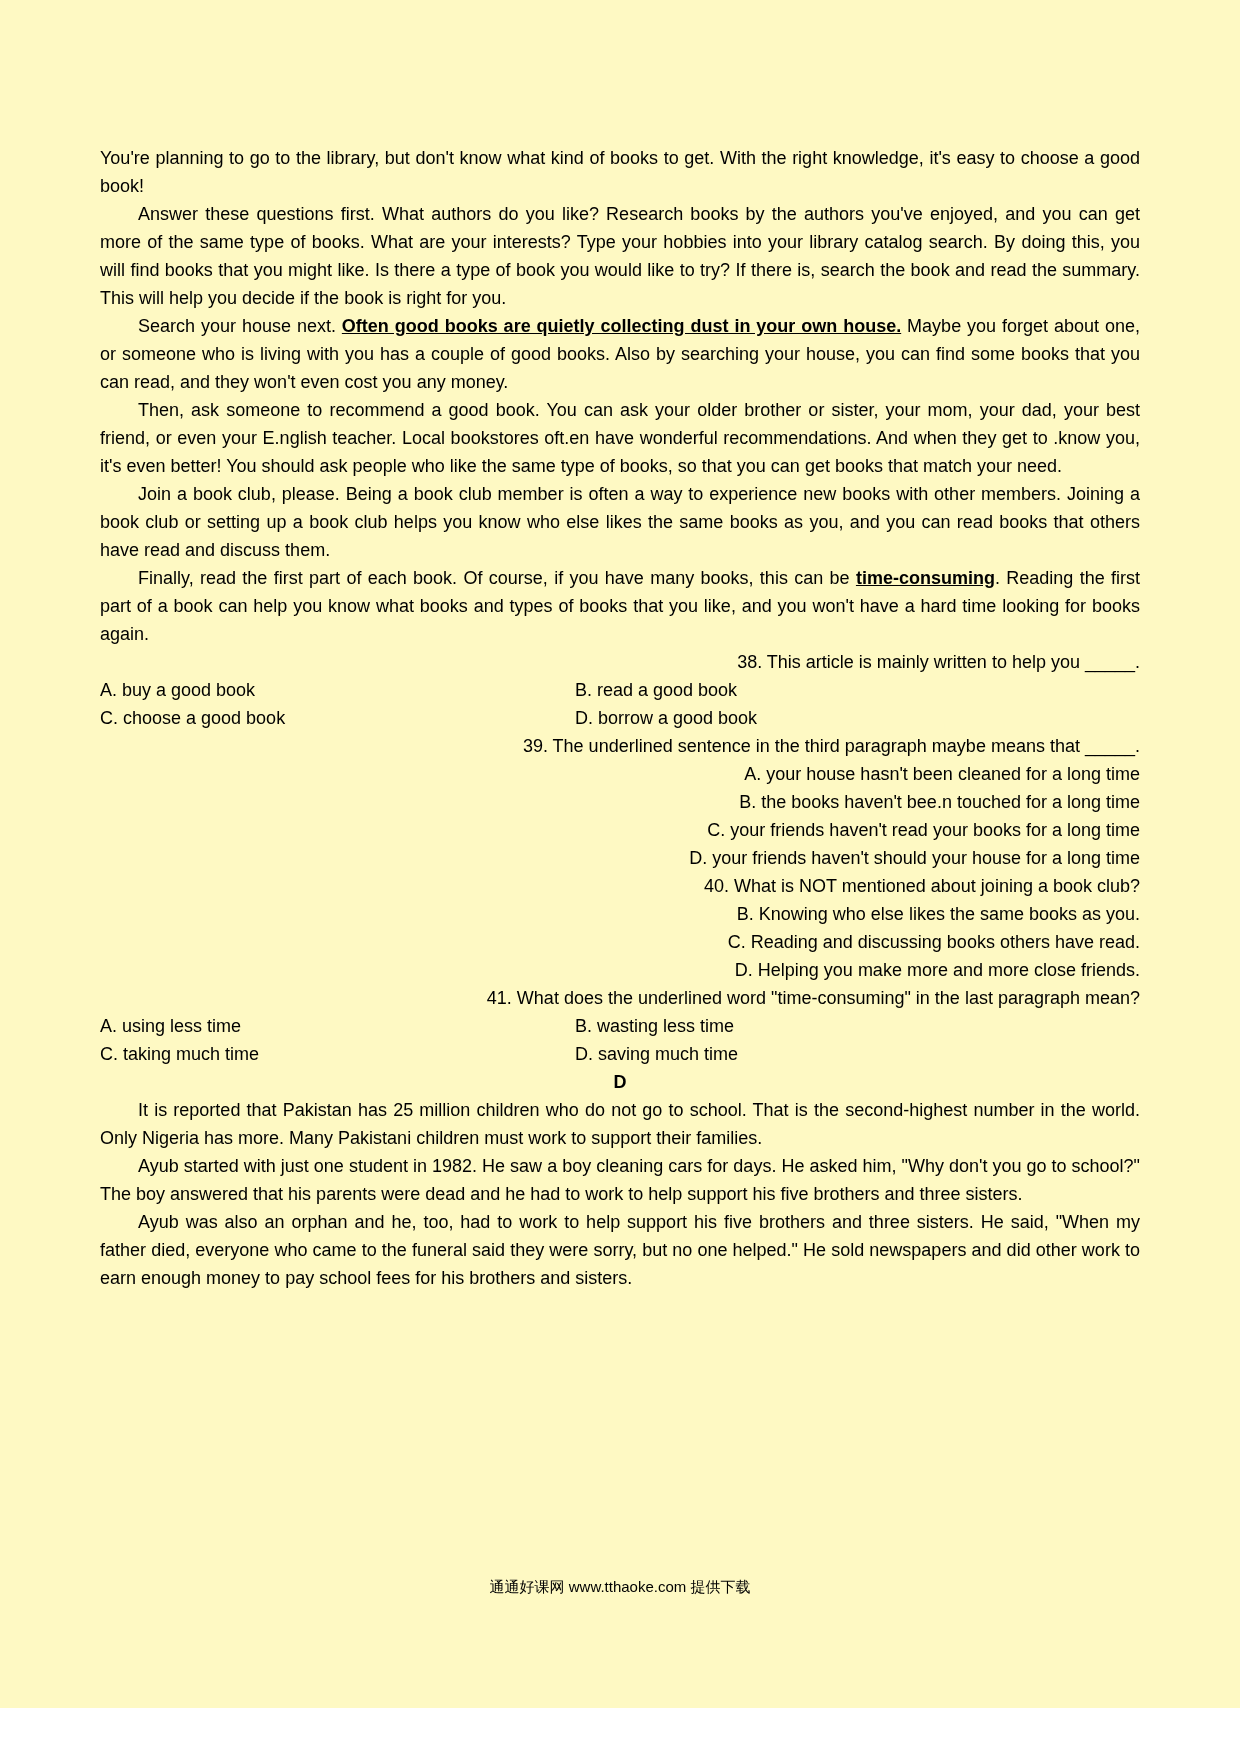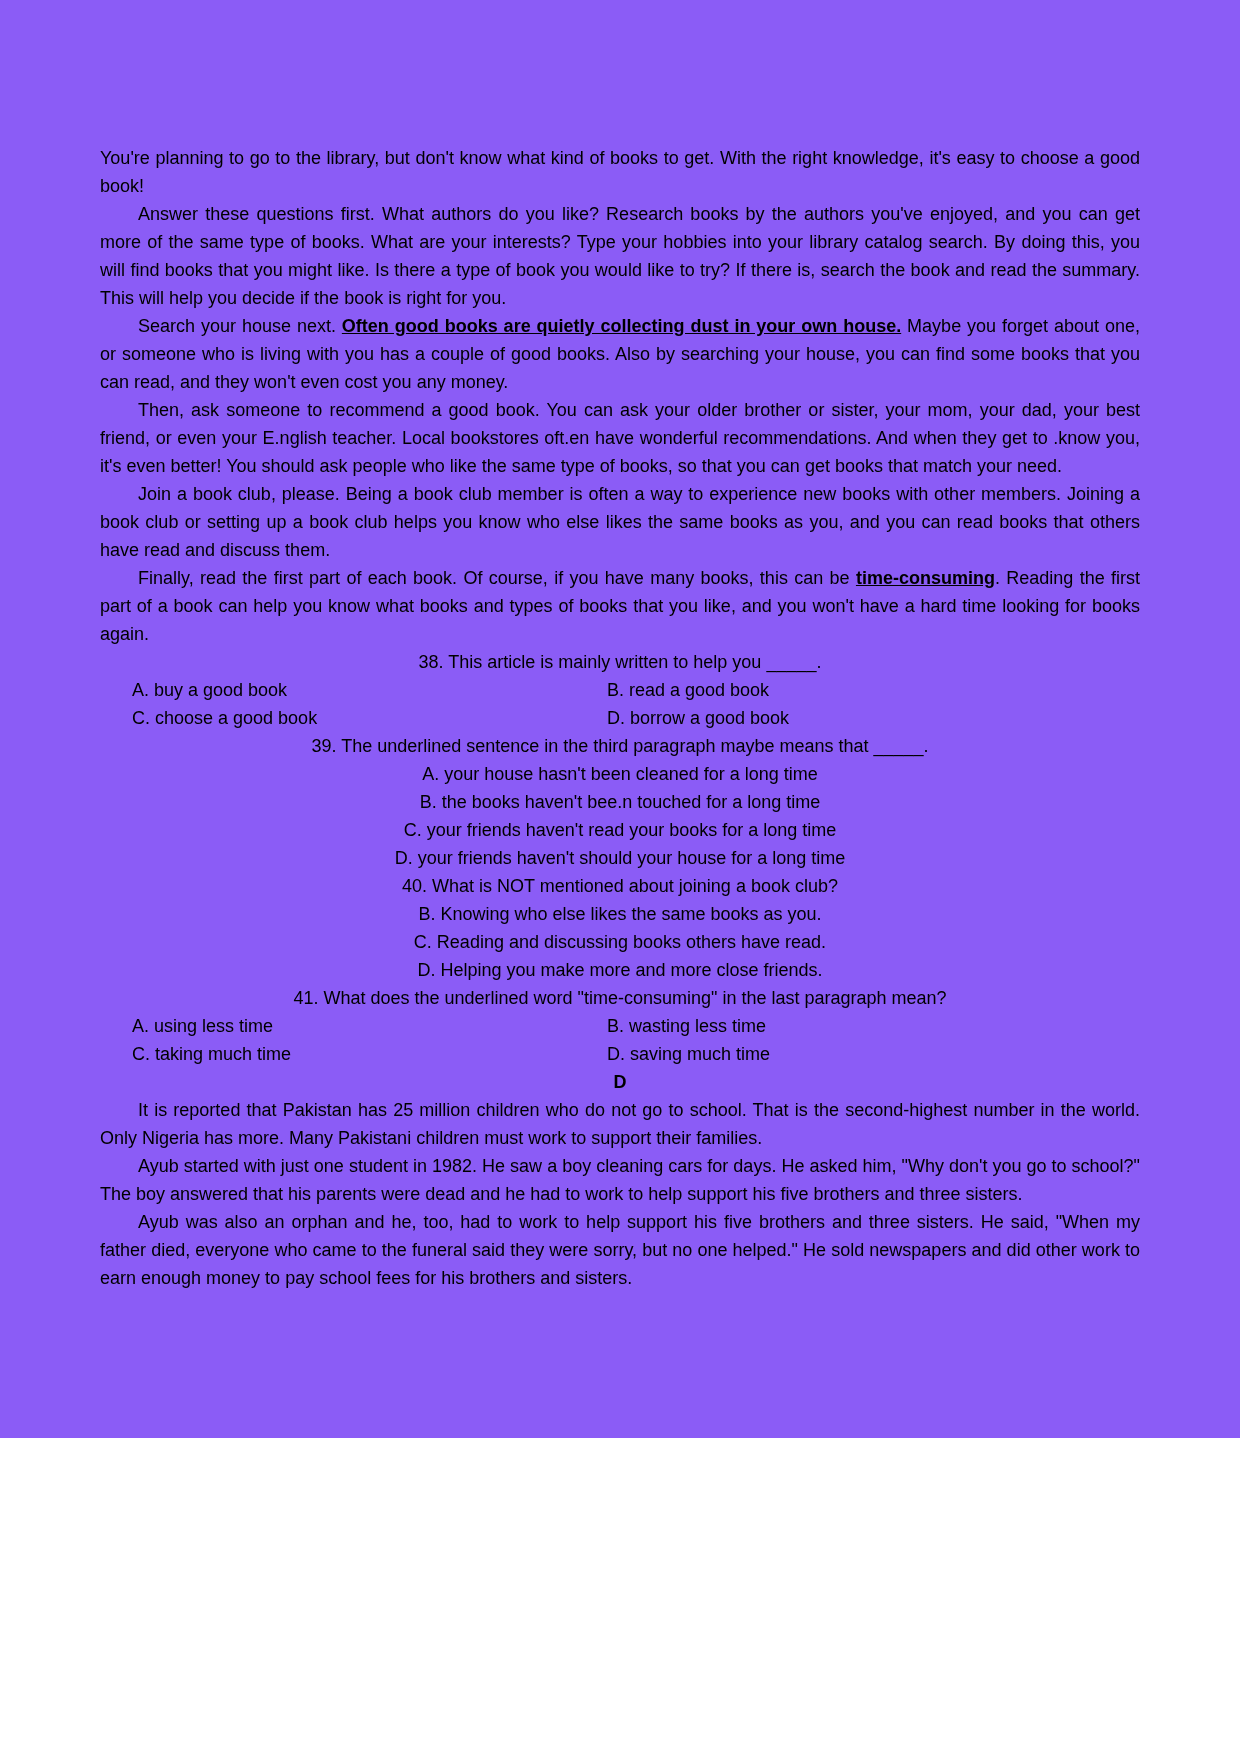--- a/index.html
+++ b/index.html
@@ -3,22 +3,22 @@
 <meta charset="utf-8">
 <style>
   html, body {
     margin: 0;
     padding: 0;
     background: #ffffff;
   }
   .page {
     position: relative;
     width: 1240px;
-    height: 1438px;
-    background: #8b5cf6;
+    height: 1708px;
+    background: #fef9c3;
     font-family: "Liberation Sans", sans-serif;
     color: #000000;
     overflow: hidden;
   }
   .content {
     position: absolute;
     left: 100px;
     top: 144px;
     width: 1040px;
     font-size: 18px;
@@ -33,32 +33,31 @@
   .para.noindent {
     text-indent: 0;
   }
   .bold-underline {
     font-weight: bold;
     text-decoration: underline;
   }
   .qline {
     margin: 0;
     padding: 0;
-    text-align: center;
+    text-align: right;
     text-indent: 0;
   }
   .optrow {
     text-align: left;
     line-height: 28px;
   }
   .optcol1 {
     display: inline-block;
     width: 475px;
     vertical-align: top;
-    margin-left: 32px;
   }
   .optcol2 {
     display: inline-block;
     vertical-align: top;
   }
   .d-header {
     margin: 0;
     padding: 0;
     text-align: center;
     font-weight: bold;

